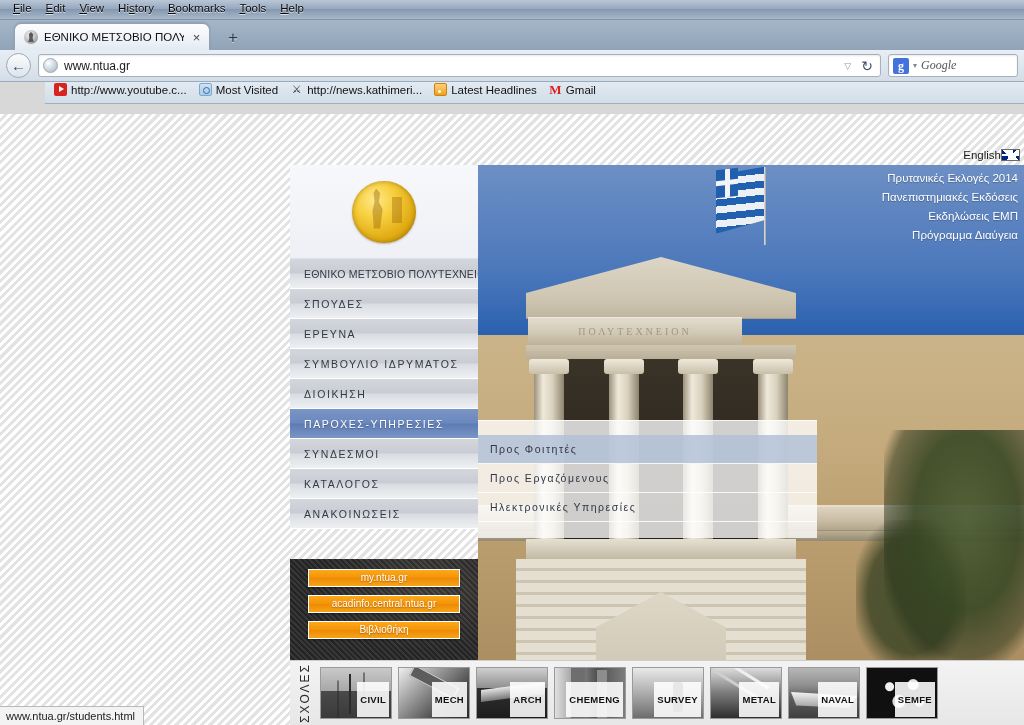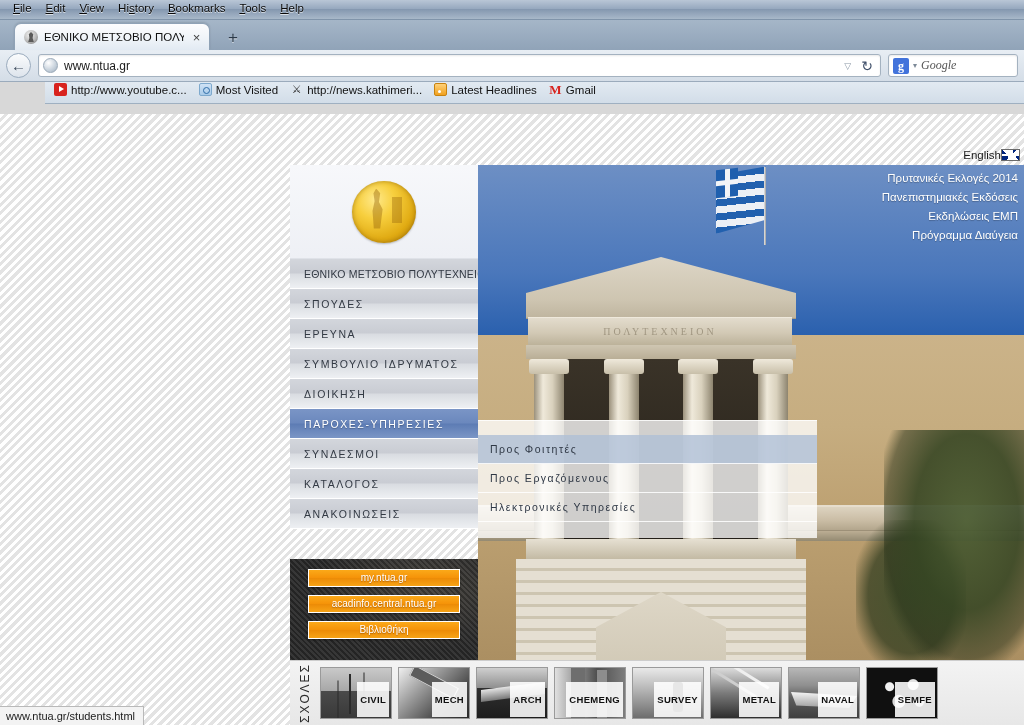--- a/index.html
+++ b/index.html
@@ -214,21 +214,21 @@
   }
   
   .hero .temple { position: absolute; left: 48px; top: 92px; width: 270px; height: 403px; }
   .hero .pediment {
     position: absolute; left: 0; top: 0; width: 270px; height: 62px;
     background: linear-gradient(to bottom, #ddd6c6, #cec5b1 70%, #bfb59f);
     clip-path: polygon(50% 0, 100% 58%, 100% 100%, 0 100%, 0 58%);
     border-bottom: 1px solid #a89d86;
   }
   .hero .architrave {
-    position: absolute; left: 2px; top: 60px; width: 264px; height: 28px;
+    position: absolute; left: 2px; top: 60px; width: 214px; height: 28px;
     background: linear-gradient(to bottom, #e3dccd, #d2c9b5 55%, #bcb29a);
     border-top: 1px solid #efe9dc;
   }
   .hero .architrave .inscr {
     position: absolute; inset: 0; display:flex; align-items:center; justify-content:center;
     font-size: 10px; letter-spacing: 3px; color: rgba(120,110,88,.55);
     font-family: "Liberation Serif", serif;
   }
   .hero .entab {
     position: absolute; left: 0; top: 88px; width: 270px; height: 14px;

